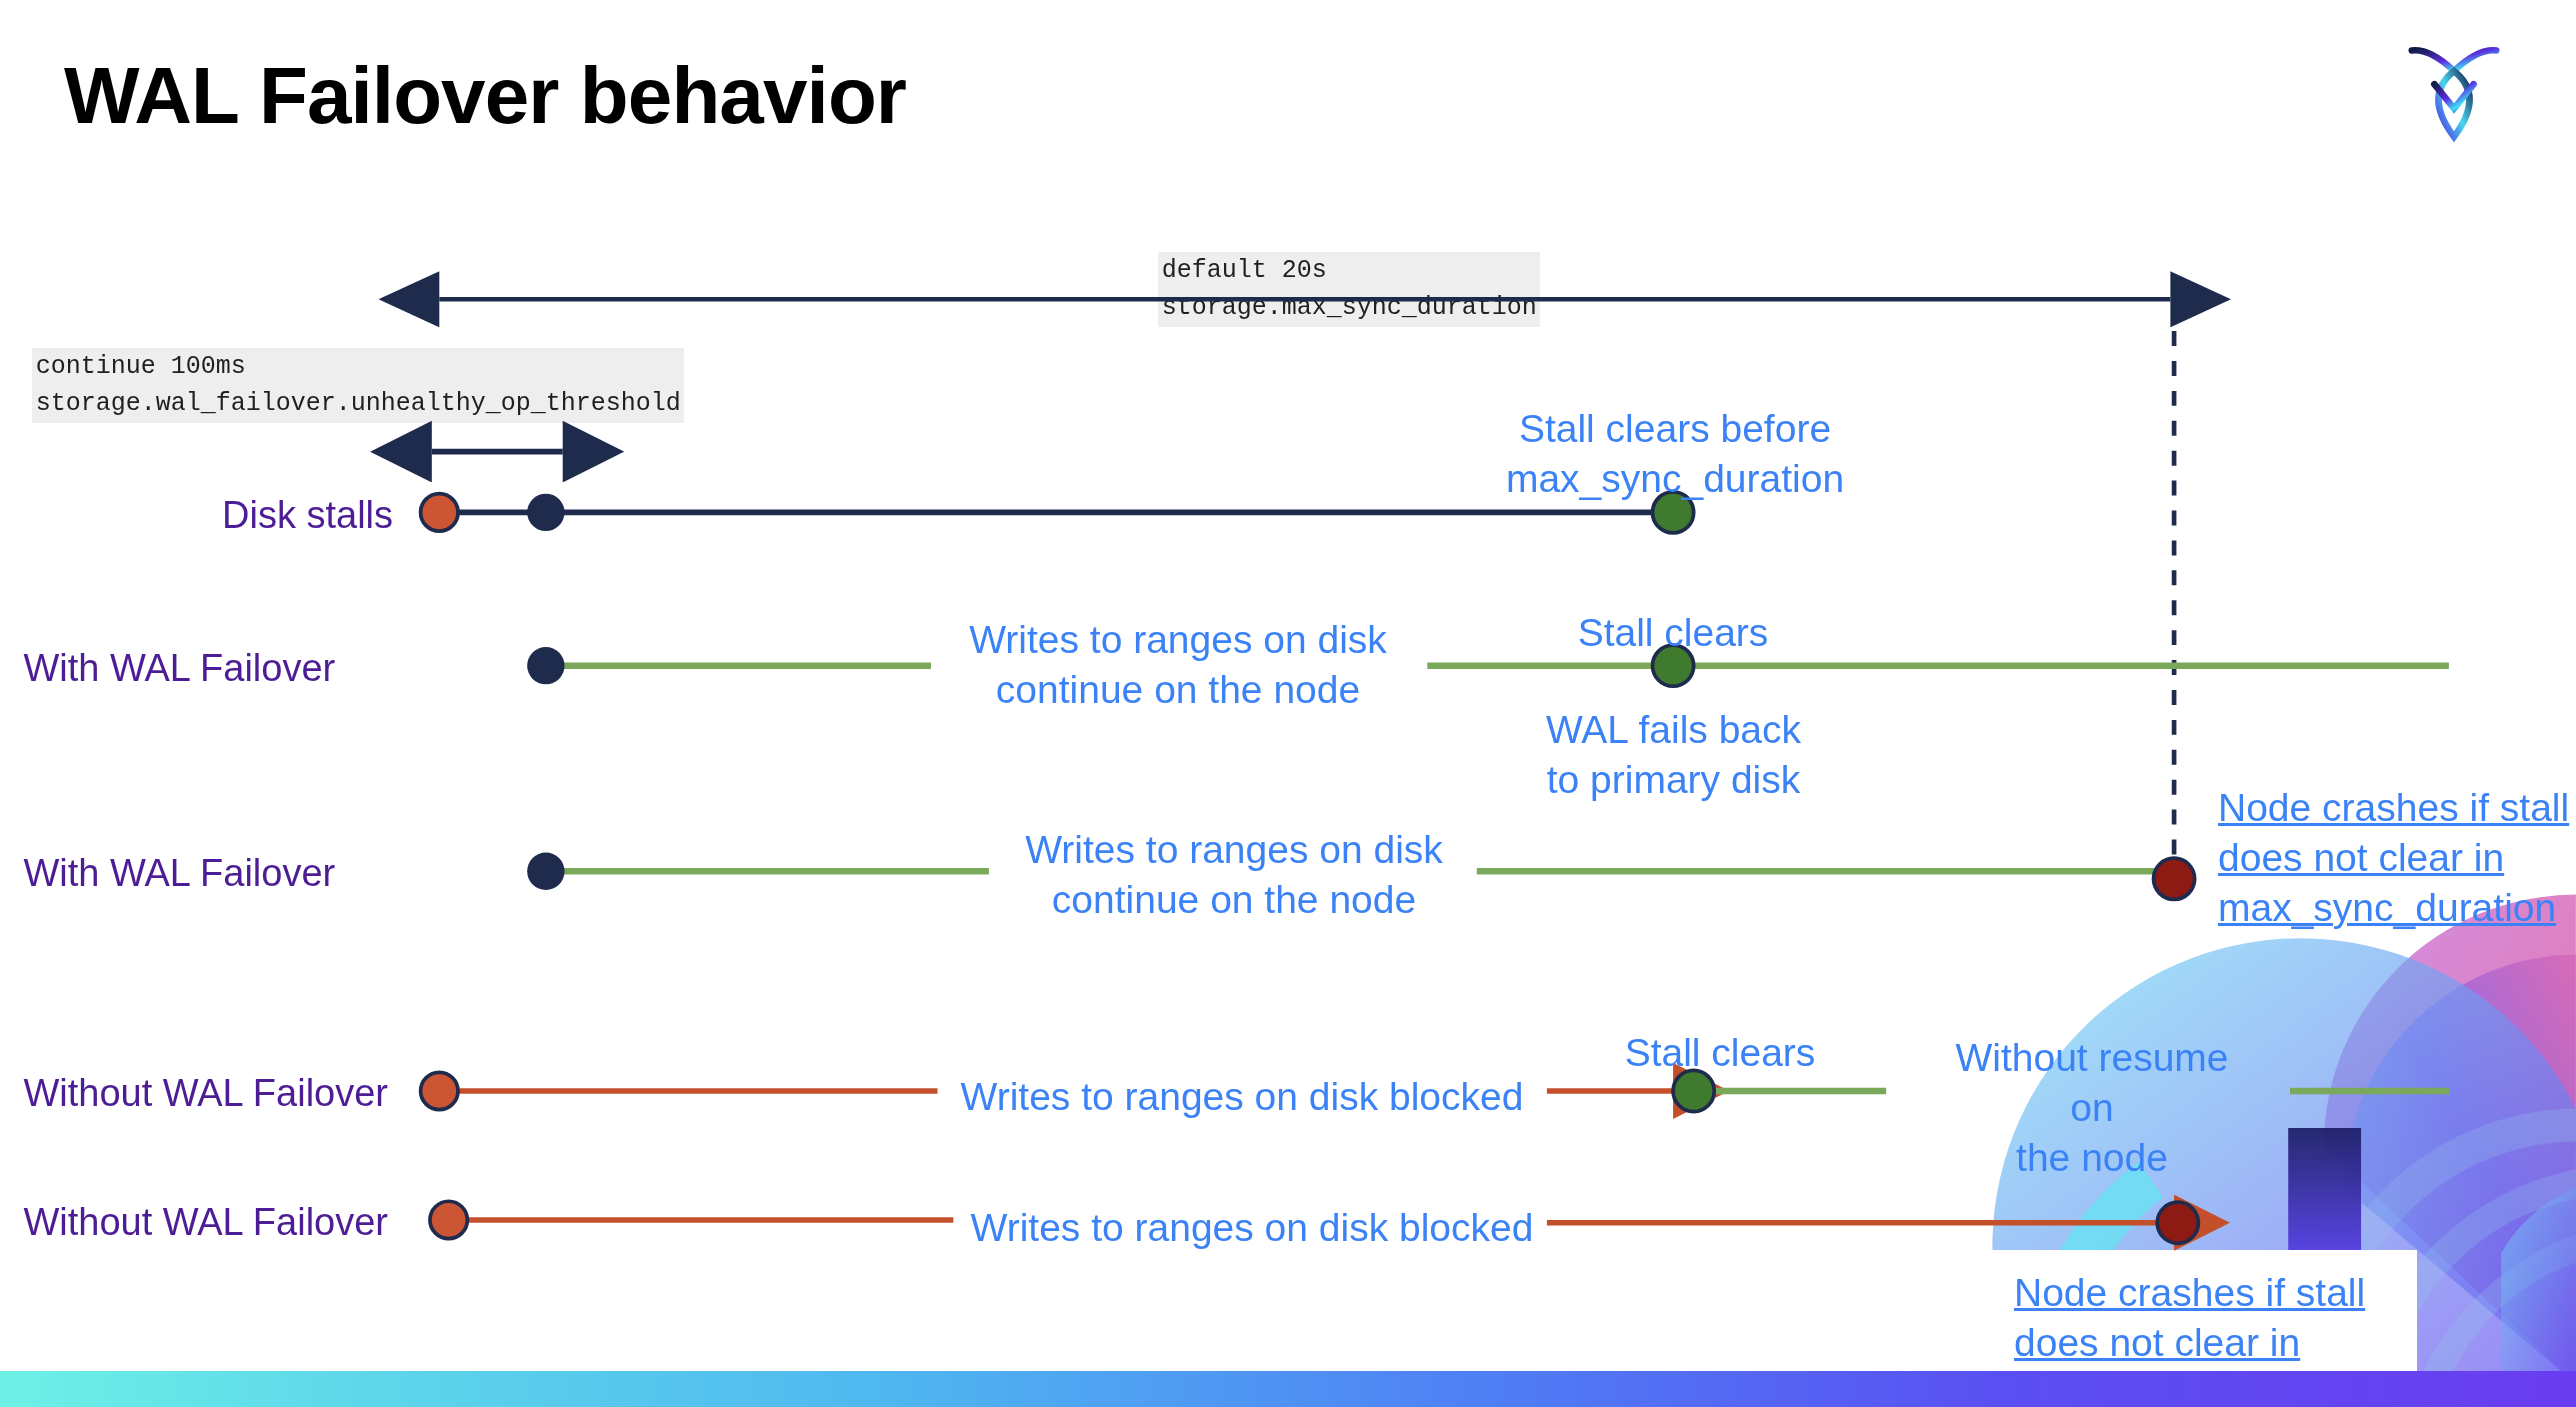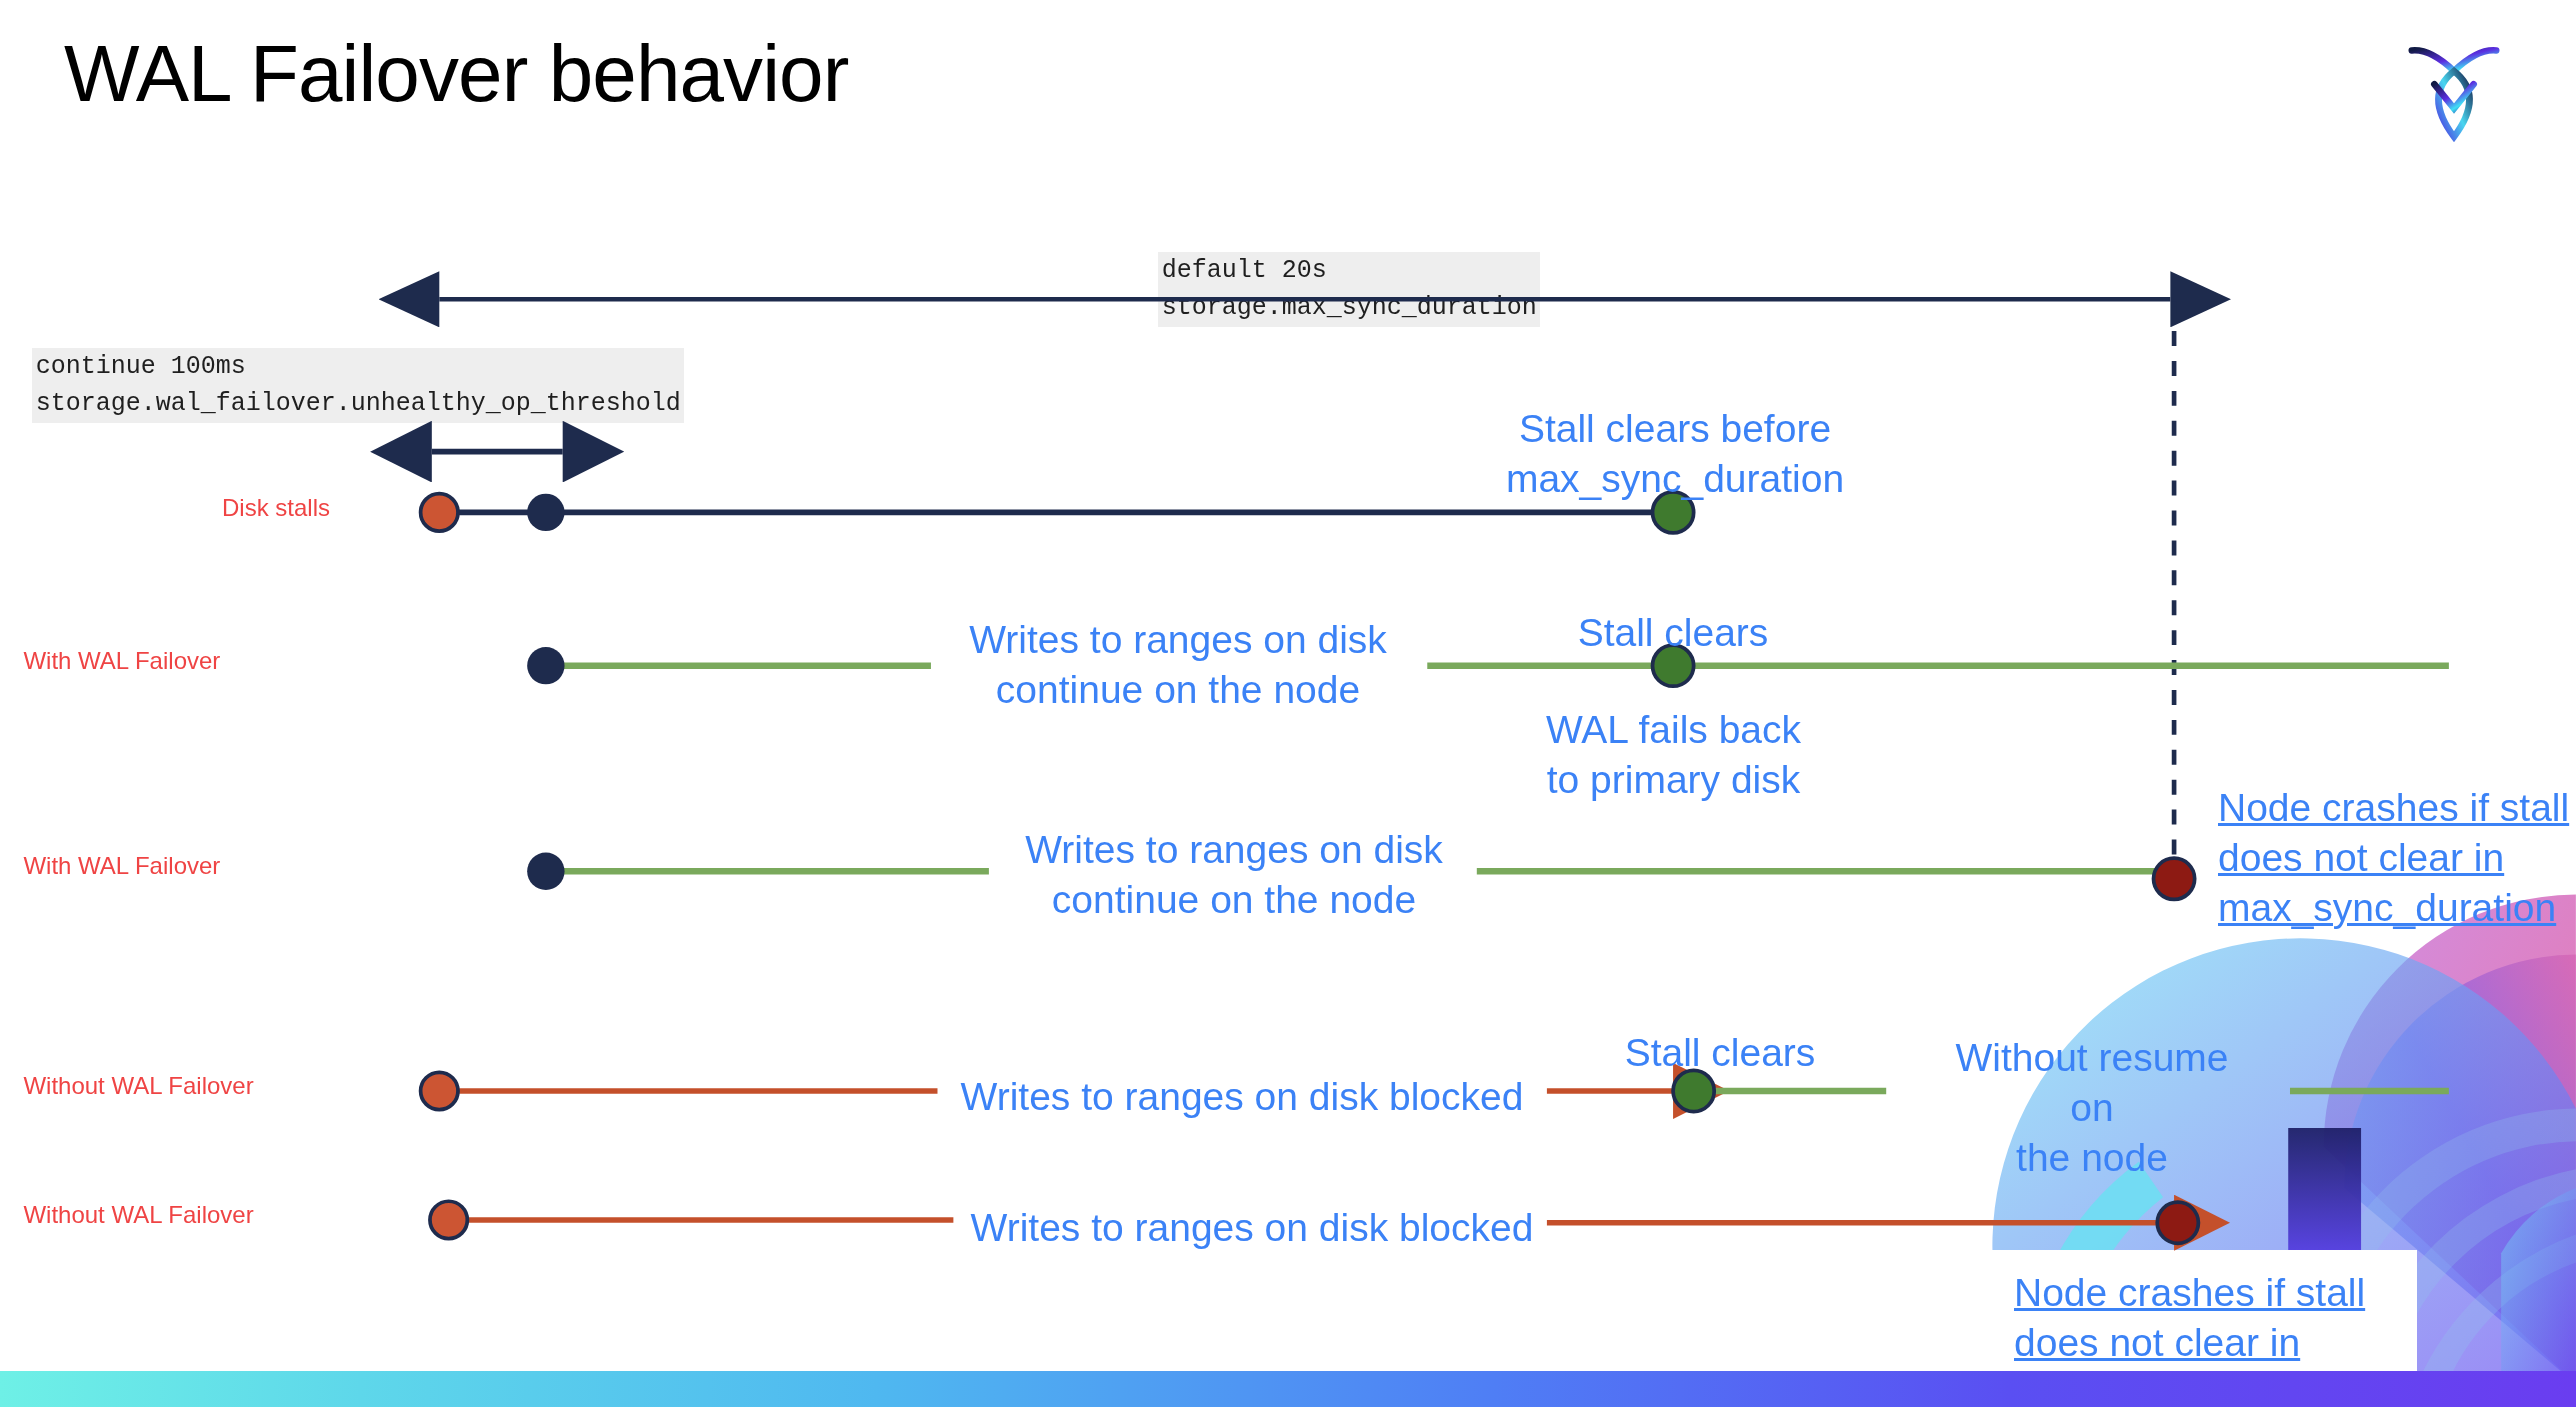--- a/index.html
+++ b/index.html
@@ -2,41 +2,41 @@
 <html style="font-size:15px"><head>
 <meta charset="utf-8">
 <style>
   html,body{margin:0;padding:0;background:#fff;}
   body{width:2576px;height:1408px;position:relative;overflow:hidden;
        font-family:"Liberation Sans","DejaVu Sans",sans-serif;color:#000;}
 
   .slide{position:absolute;inset:0;background:#ffffff;overflow:hidden;}
 
   
-  .title{position:absolute;left:64px;top:32px;font-size:80px;font-weight:normal;
+  .title{position:absolute;left:64px;top:54px;font-size:80px;font-weight:bold;
          letter-spacing:-0.9px;line-height:1.05;white-space:nowrap;text-align:center;}
 
   
   .logo{position:absolute;left:2393px;top:26px;width:122px;height:122px;}
 
   
   .mono{font-family:"Liberation Mono","DejaVu Sans Mono",monospace;
         font-size:25px;color:#1f1f1f;background:#eeeeee;line-height:1.42;
         display:inline-block;padding:0.9px 3.7px;white-space:pre;}
   .annot{position:absolute;}
   .annot .ln{display:block;}
 
   
   svg.canvas{position:absolute;left:0;top:0;width:2576px;height:1408px;}
 
   
   .lbl{position:absolute;font-size:39px;line-height:1.28;color:#3b82f6;}
   .lbl.c{text-align:center;}
   .lbl.l{text-align:left;text-decoration:underline;}
-  .rowlabel{position:absolute;font-size:24px;color:#ef4444;white-space:nowrap;}
+  .rowlabel{position:absolute;font-size:38px;color:#4c1d95;white-space:nowrap;}
 
   
   .fan{position:absolute;right:0;bottom:24px;width:654px;height:523px;
        pointer-events:none;}
   .callout-mask{position:absolute;left:1987px;top:1250px;width:430px;height:158px;
        background:#ffffff;}
   .bottombar{position:absolute;left:0;bottom:0;width:2576px;height:37px;
        background:linear-gradient(90deg,#6ef0e6 0%,#5ed7ea 14%,#4fb8f0 34%,#4f7ef5 58%,#5a4ff2 78%,#6a3df0 100%);}
 </style>
 </head>

